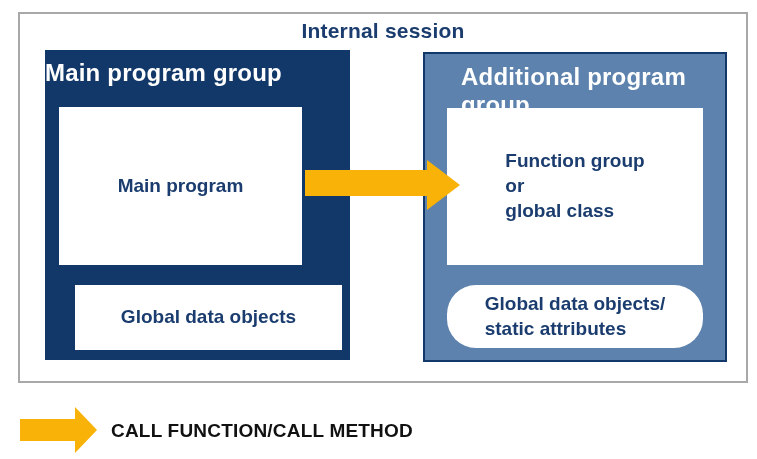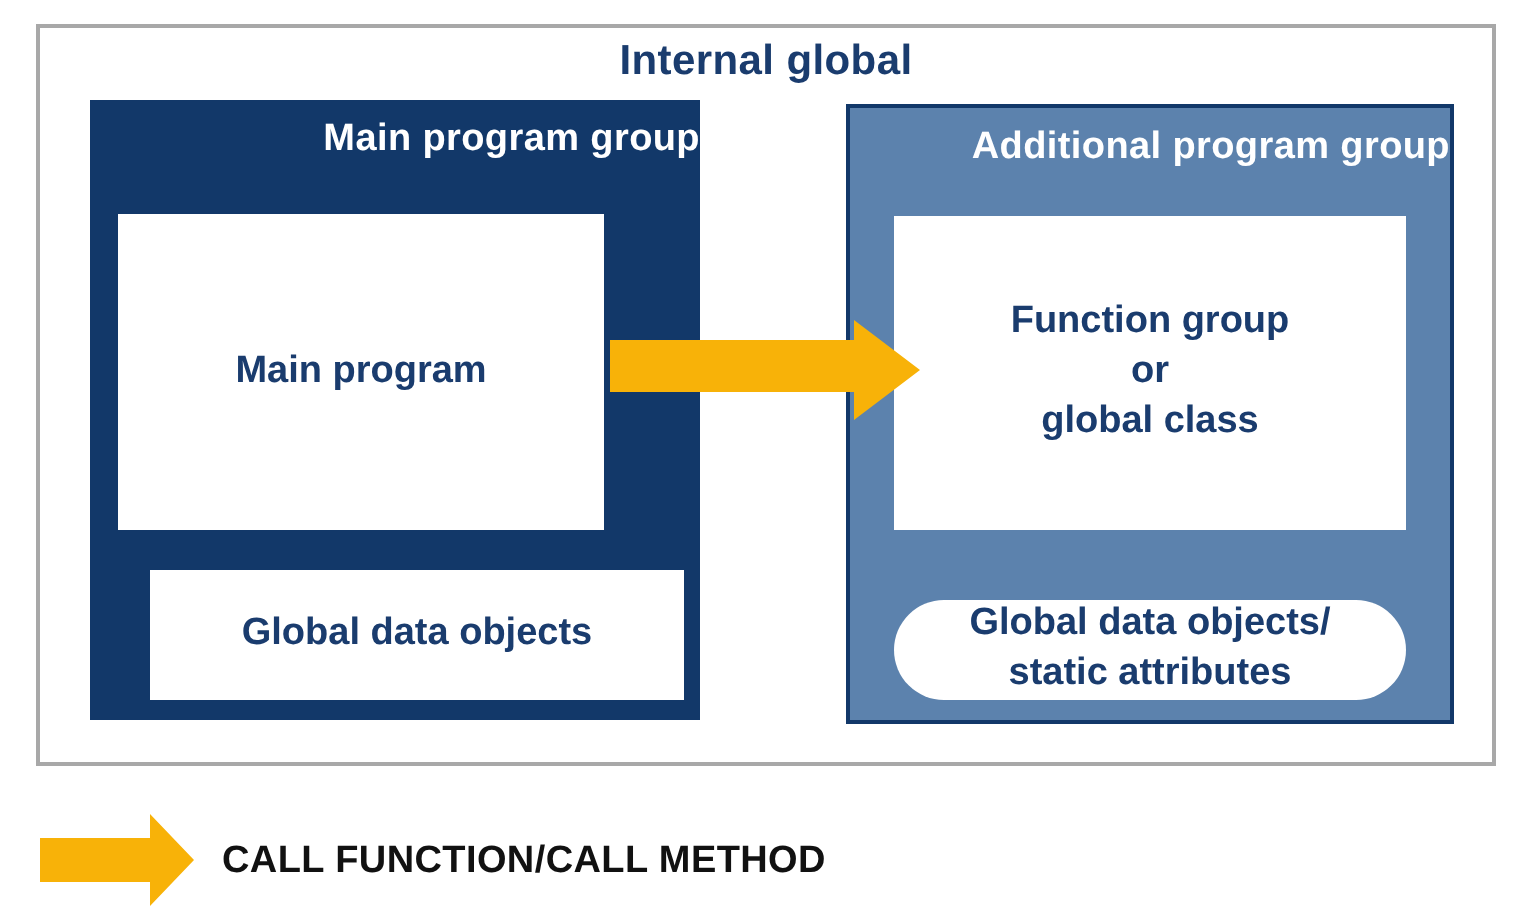--- a/index.html
+++ b/index.html
@@ -42,42 +42,41 @@
     position: absolute;
     left: 403px; top: 38px;
     width: 304px; height: 310px;
     background: #5C82AD;
     border: 2px solid #123869;
     padding-left: 36px;
   }
   .group-label {
     display: block;
     margin-top: 9px;
-    text-align: right;
-    font-size: 19px; font-weight: bold;
+    text-align: left;
+    font-size: 24px; font-weight: bold;
     color: #ffffff;
     letter-spacing: 0.2px;
   }
   
   .wbox {
     position: absolute;
     background: #ffffff;
     display: flex;
     align-items: center;
     justify-content: center;
-    text-align: center;
     font-size: 19px; font-weight: bold;
     color: #1A3C6E;
     white-space: pre-line;
     line-height: 1.3;
   }
   .main-prog   { left: 14px; top: 57px;  width: 243px; height: 158px; }
   .main-glob   { left: 30px; top: 235px; width: 267px; height: 65px; }
   .add-func    { left: 22px; top: 54px;  width: 256px; height: 157px; }
-  .add-glob    { left: 22px; top: 246px; width: 256px; height: 50px; border-radius: 29px; }
+  .add-glob    { left: 22px; top: 231px; width: 256px; height: 63px; border-radius: 29px; }
   
   .call-arrow {
     position: absolute;
     left: 305px; top: 160px;
     width: 155px; height: 50px;
     z-index: 5;
   }
   
   .legend-arrow {
     position: absolute;
@@ -91,21 +90,21 @@
     color: #111111;
     letter-spacing: 0.2px;
   }
 </style>
 </head>
 <body>
 
 <div class="stage">
 
   <div class="outer">
-    <div class="title">Internal global</div>
+    <div class="title">Internal session</div>
 
     <div class="group-main">
       <span class="group-label">Main program group</span>
       <div class="wbox main-prog">Main program</div>
       <div class="wbox main-glob">Global data objects</div>
     </div>
 
     <div class="group-add">
       <span class="group-label">Additional program group</span>
       <div class="wbox add-func">Function group

